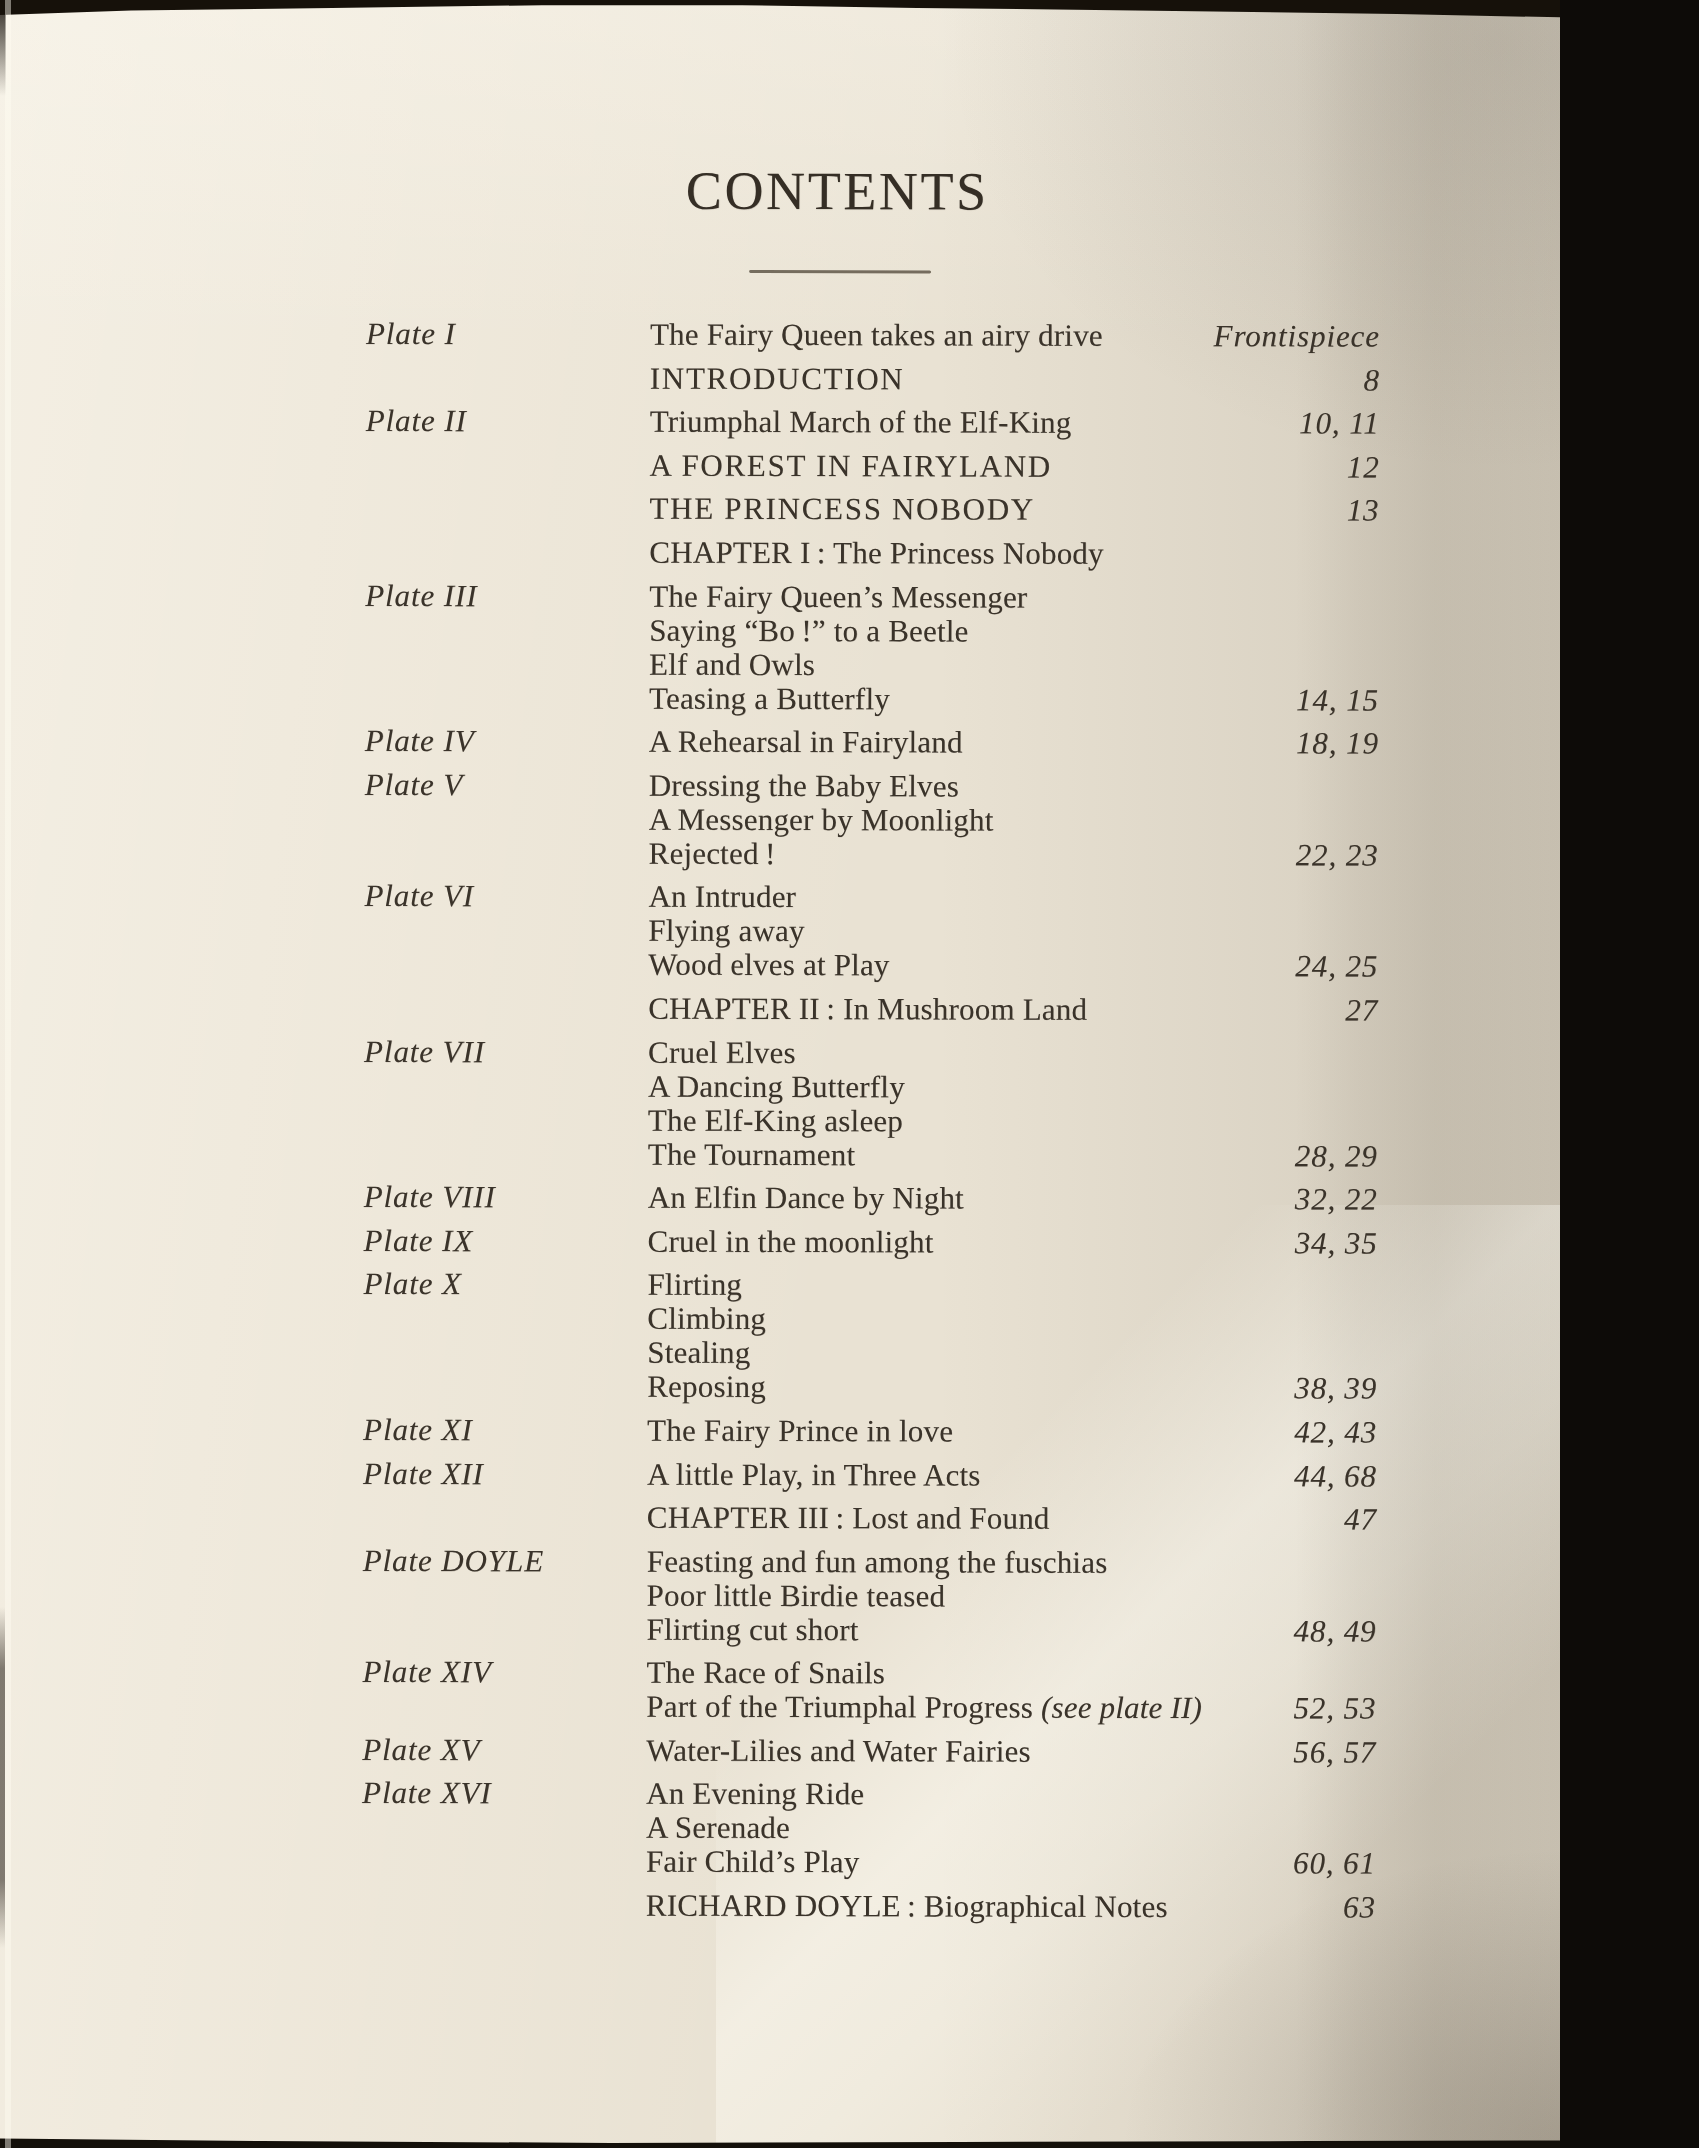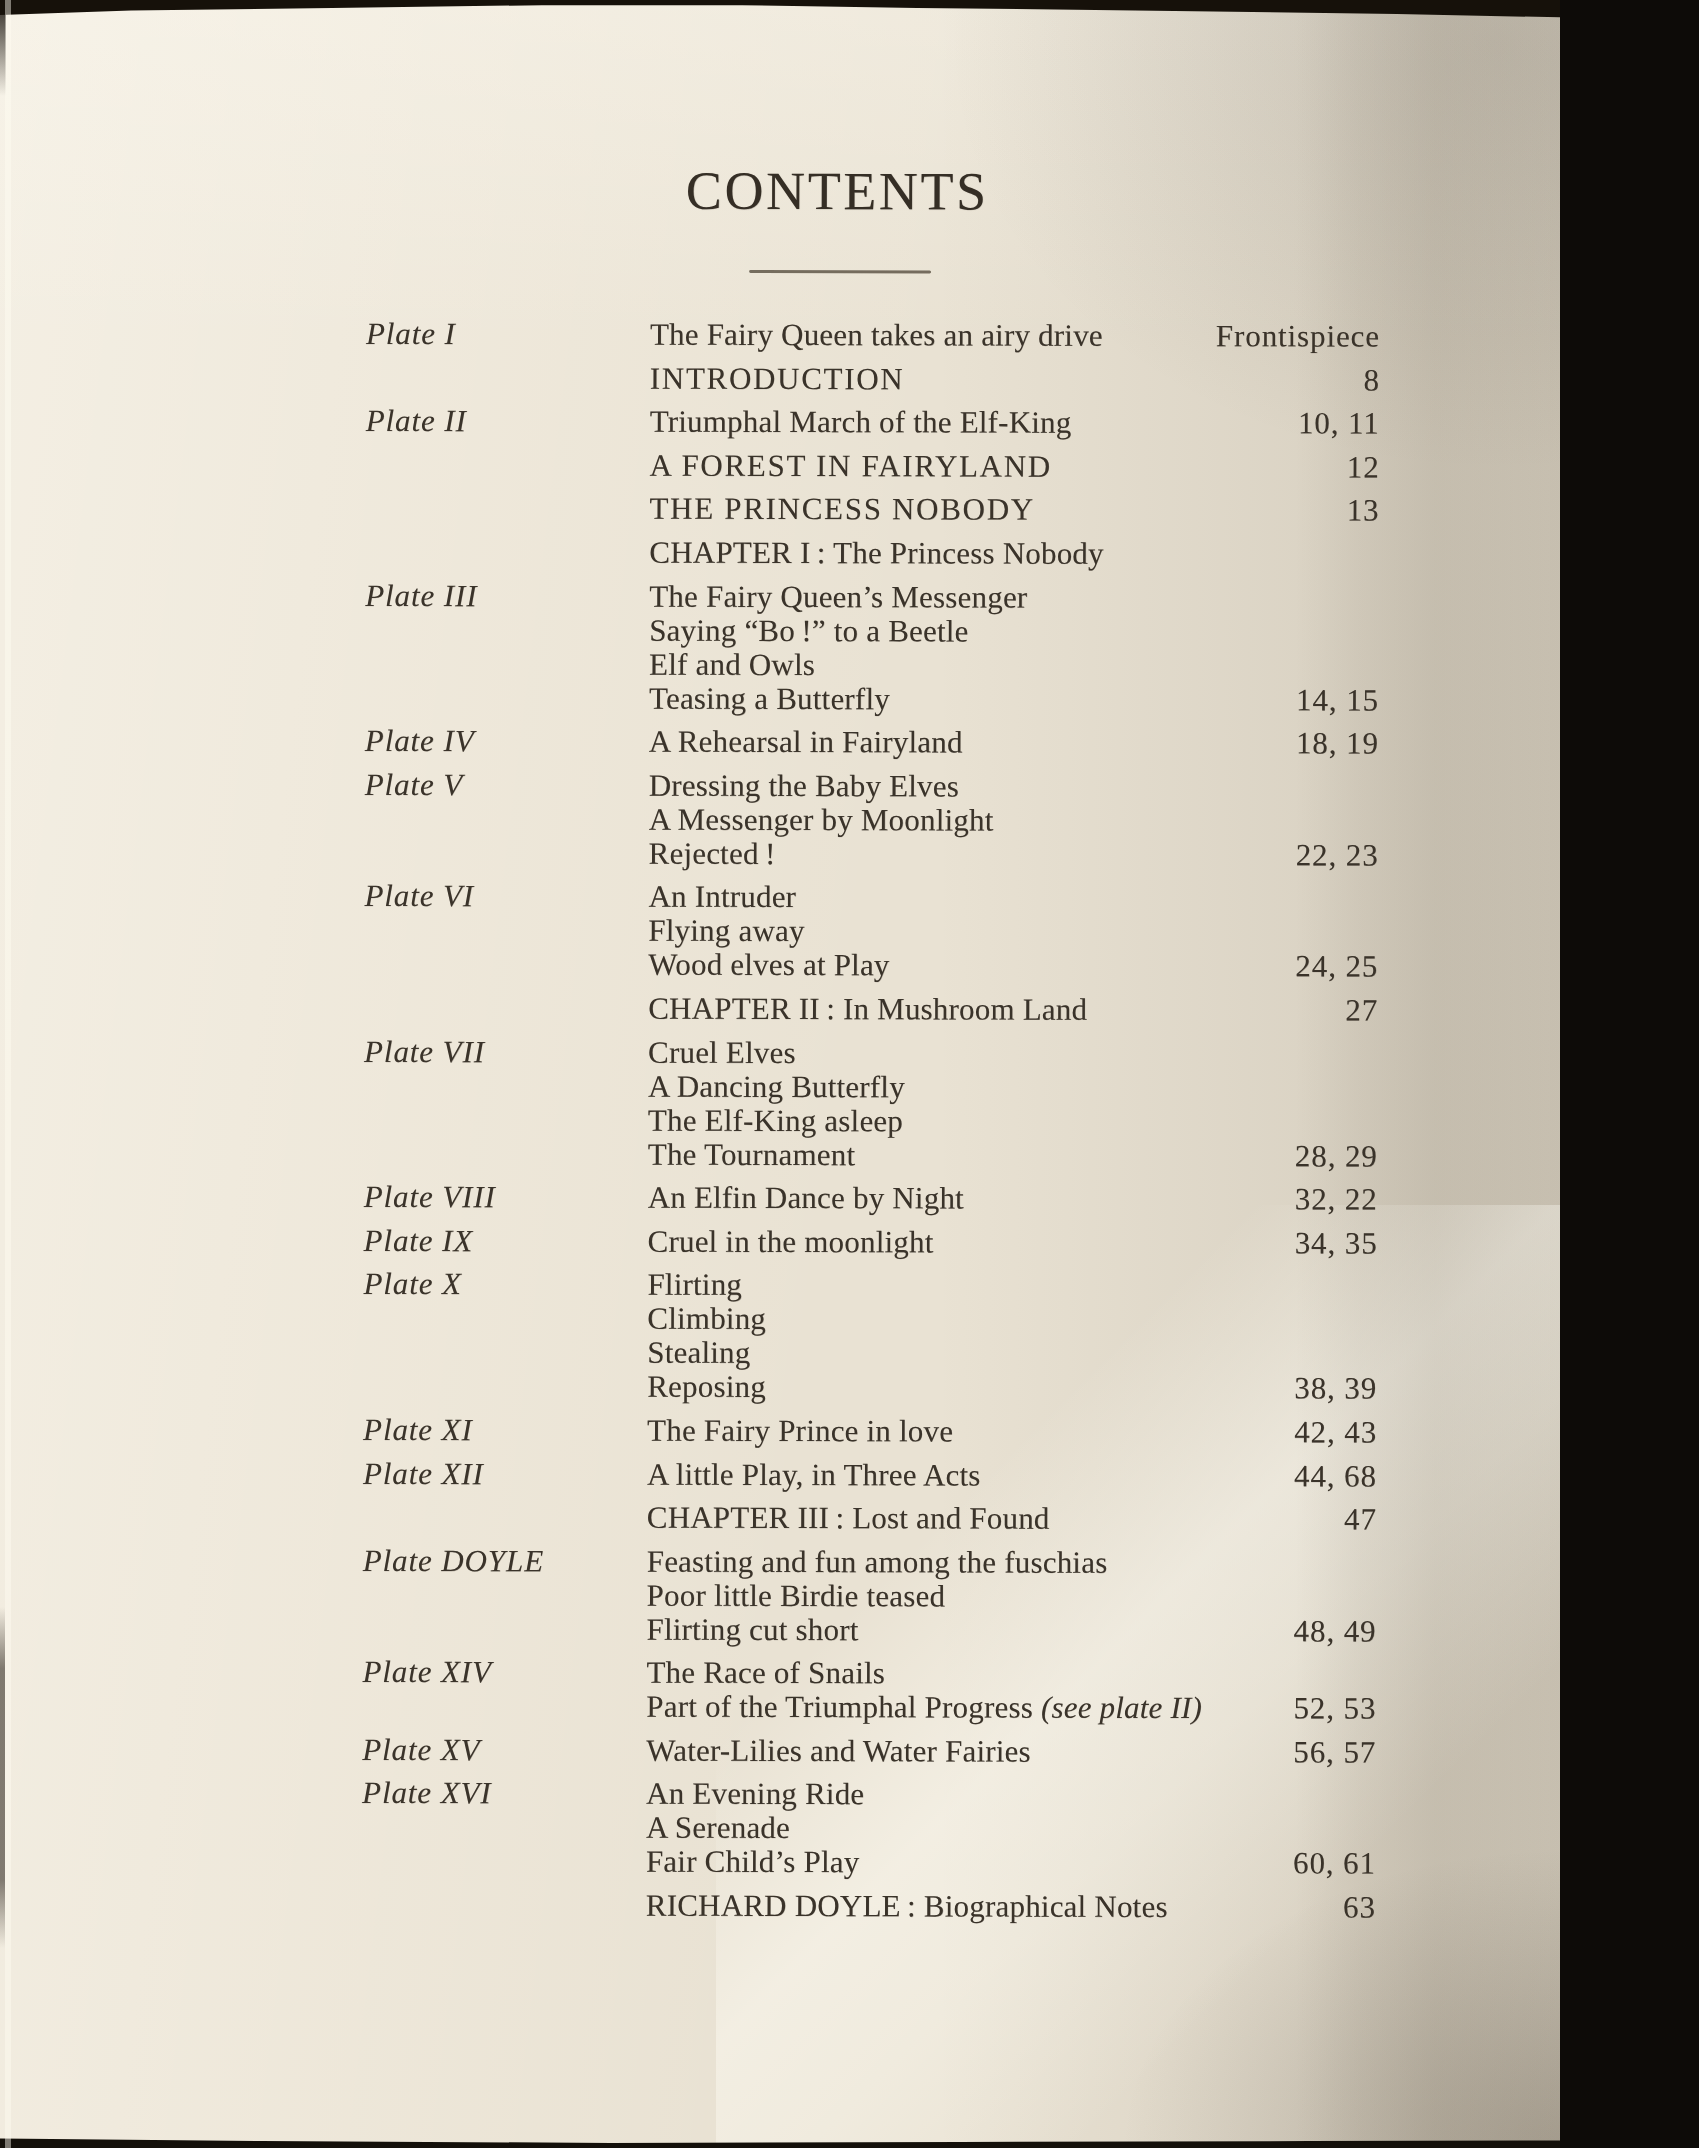--- a/index.html
+++ b/index.html
@@ -72,21 +72,21 @@
   .entry{position:relative;}
   .entry + .entry{margin-top:9.6px;}
   .plate{
     position:absolute;left:0;top:0;height:34px;line-height:34px;
     font-style:italic;letter-spacing:0.9px;white-space:nowrap;margin-left:46px;
   }
   .line{display:flex;align-items:baseline;height:34px;line-height:34px;}
   .t{margin-left:330px;white-space:nowrap;}
   .t.caps{letter-spacing:1.7px;}
   .t .it{font-style:italic;}
-  .pages{margin-left:auto;letter-spacing:0.9px;white-space:nowrap;}
+  .pages{margin-left:auto;font-style:italic;letter-spacing:0.9px;white-space:nowrap;}
 </style>
 </head>
 <body>
 
 <div class="photo">
 
   <div class="shade shade-light-left"></div>
   <div class="shade shade-dark-right"></div>
   <div class="shade-band"></div>
   <div class="shade shade-corner-br"></div>

